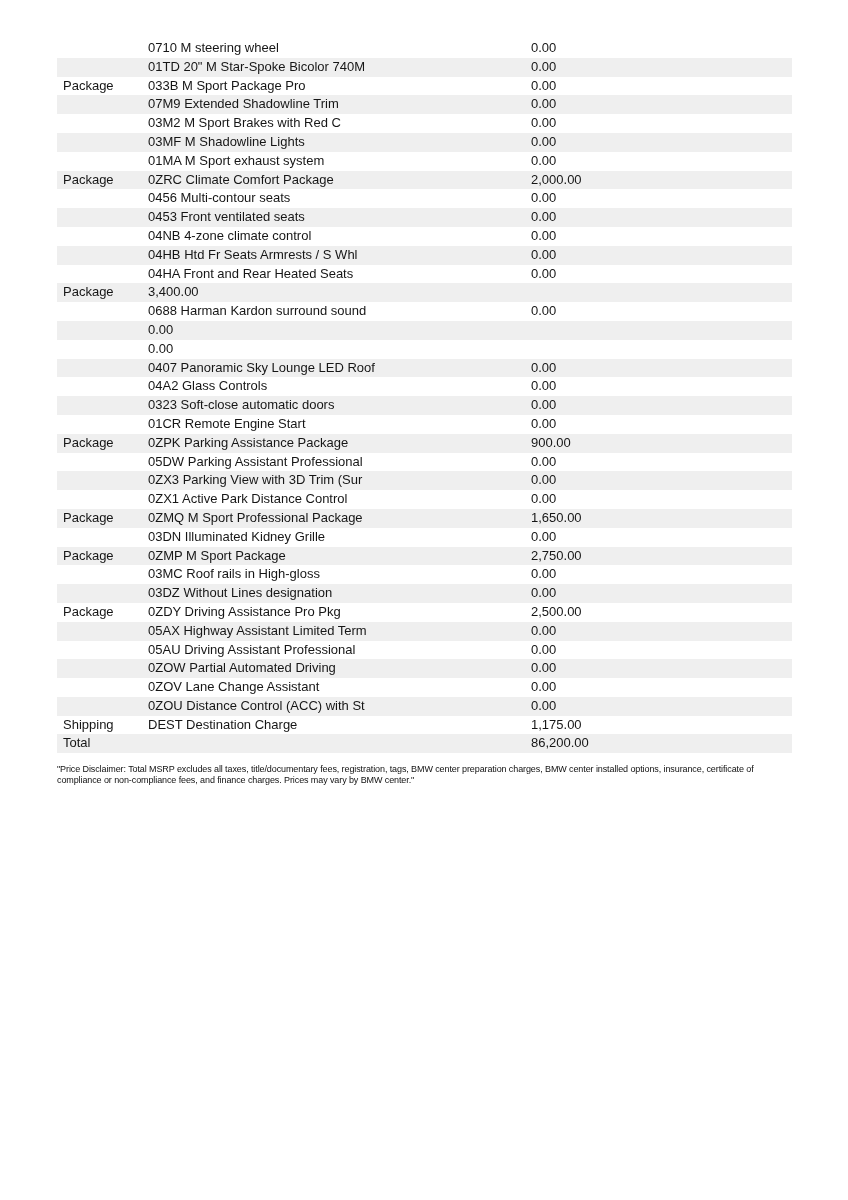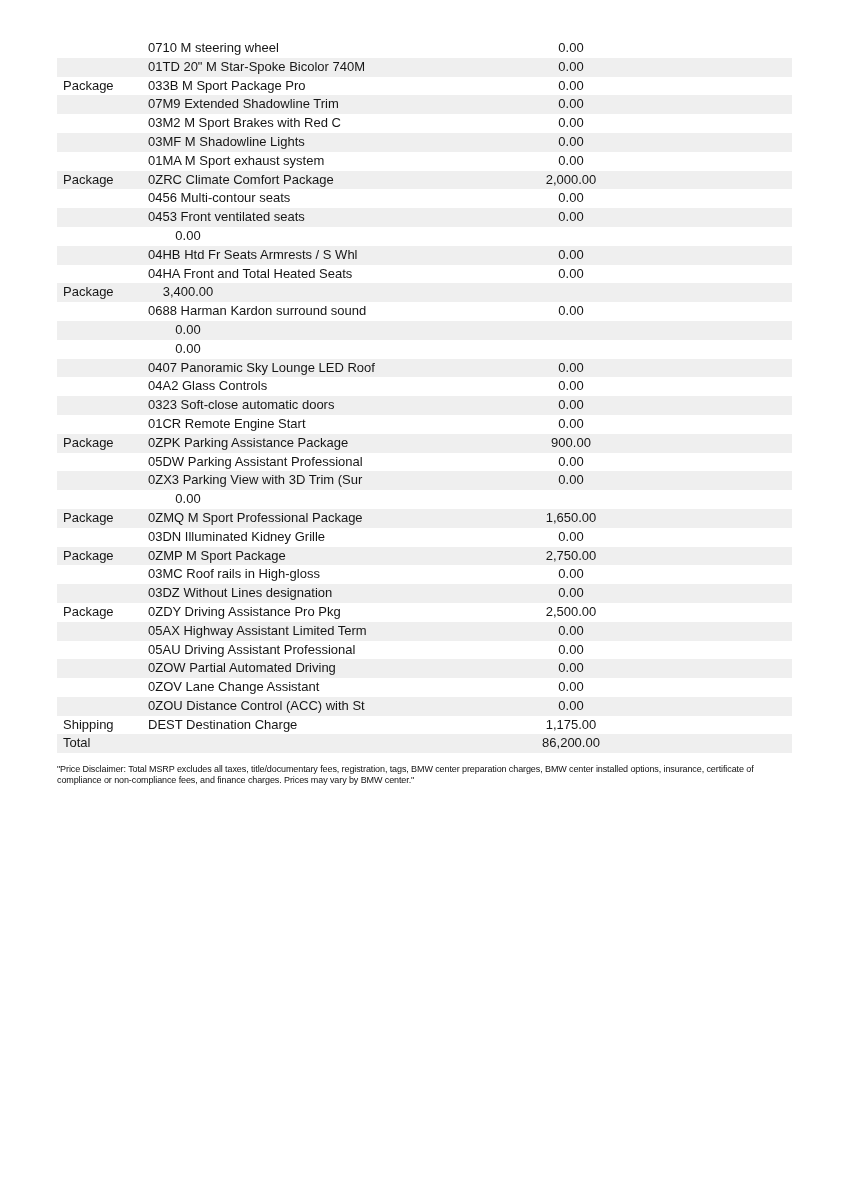--- a/index.html
+++ b/index.html
@@ -42,21 +42,21 @@
     box-sizing: border-box;
     overflow: hidden;
   }
   .col-item {
     flex: 1 1 auto;
     overflow: hidden;
   }
   .col-price {
     flex: none;
     min-width: 80px;
-    text-align: center;
+    text-align: left;
   }
   .disclaimer {
     position: absolute;
     left: 57px;
     top: 764px;
     width: 740px;
     margin: 0;
     font-size: 9px;
     line-height: 10.8px;
     letter-spacing: -0.1px;
@@ -125,32 +125,33 @@
       </div>
 
       <div class="row alt">
         <span class="col-type"></span>
         <span class="col-item">0453 Front ventilated seats</span>
         <span class="col-price">0.00</span>
       </div>
 
       <div class="row">
         <span class="col-type"></span>
+        <span class="col-item">04NB 4-zone climate control</span>
         <span class="col-price">0.00</span>
       </div>
 
       <div class="row alt">
         <span class="col-type"></span>
         <span class="col-item">04HB Htd Fr Seats Armrests / S Whl</span>
         <span class="col-price">0.00</span>
       </div>
 
       <div class="row">
         <span class="col-type"></span>
-        <span class="col-item">04HA Front and Total Heated Seats</span>
+        <span class="col-item">04HA Front and Rear Heated Seats</span>
         <span class="col-price">0.00</span>
       </div>
 
       <div class="row alt">
         <span class="col-type">Package</span>
         <span class="col-price">3,400.00</span>
       </div>
 
       <div class="row">
         <span class="col-type"></span>
@@ -205,20 +206,21 @@
       </div>
 
       <div class="row alt">
         <span class="col-type"></span>
         <span class="col-item">0ZX3 Parking View with 3D Trim (Sur</span>
         <span class="col-price">0.00</span>
       </div>
 
       <div class="row">
         <span class="col-type"></span>
+        <span class="col-item">0ZX1 Active Park Distance Control</span>
         <span class="col-price">0.00</span>
       </div>
 
       <div class="row alt">
         <span class="col-type">Package</span>
         <span class="col-item">0ZMQ M Sport Professional Package</span>
         <span class="col-price">1,650.00</span>
       </div>
 
       <div class="row">

